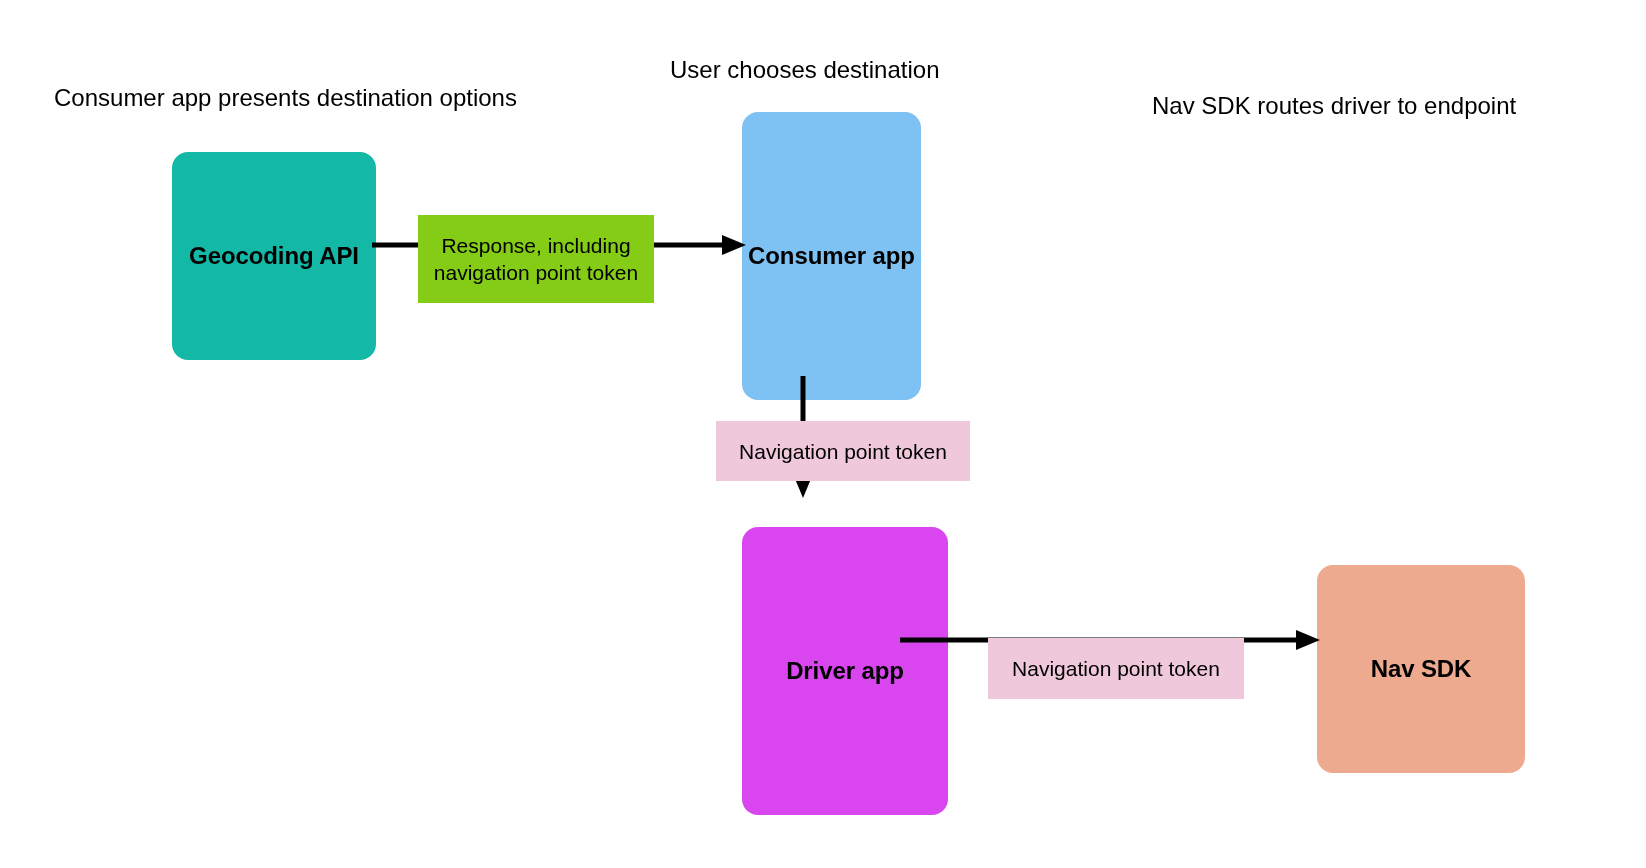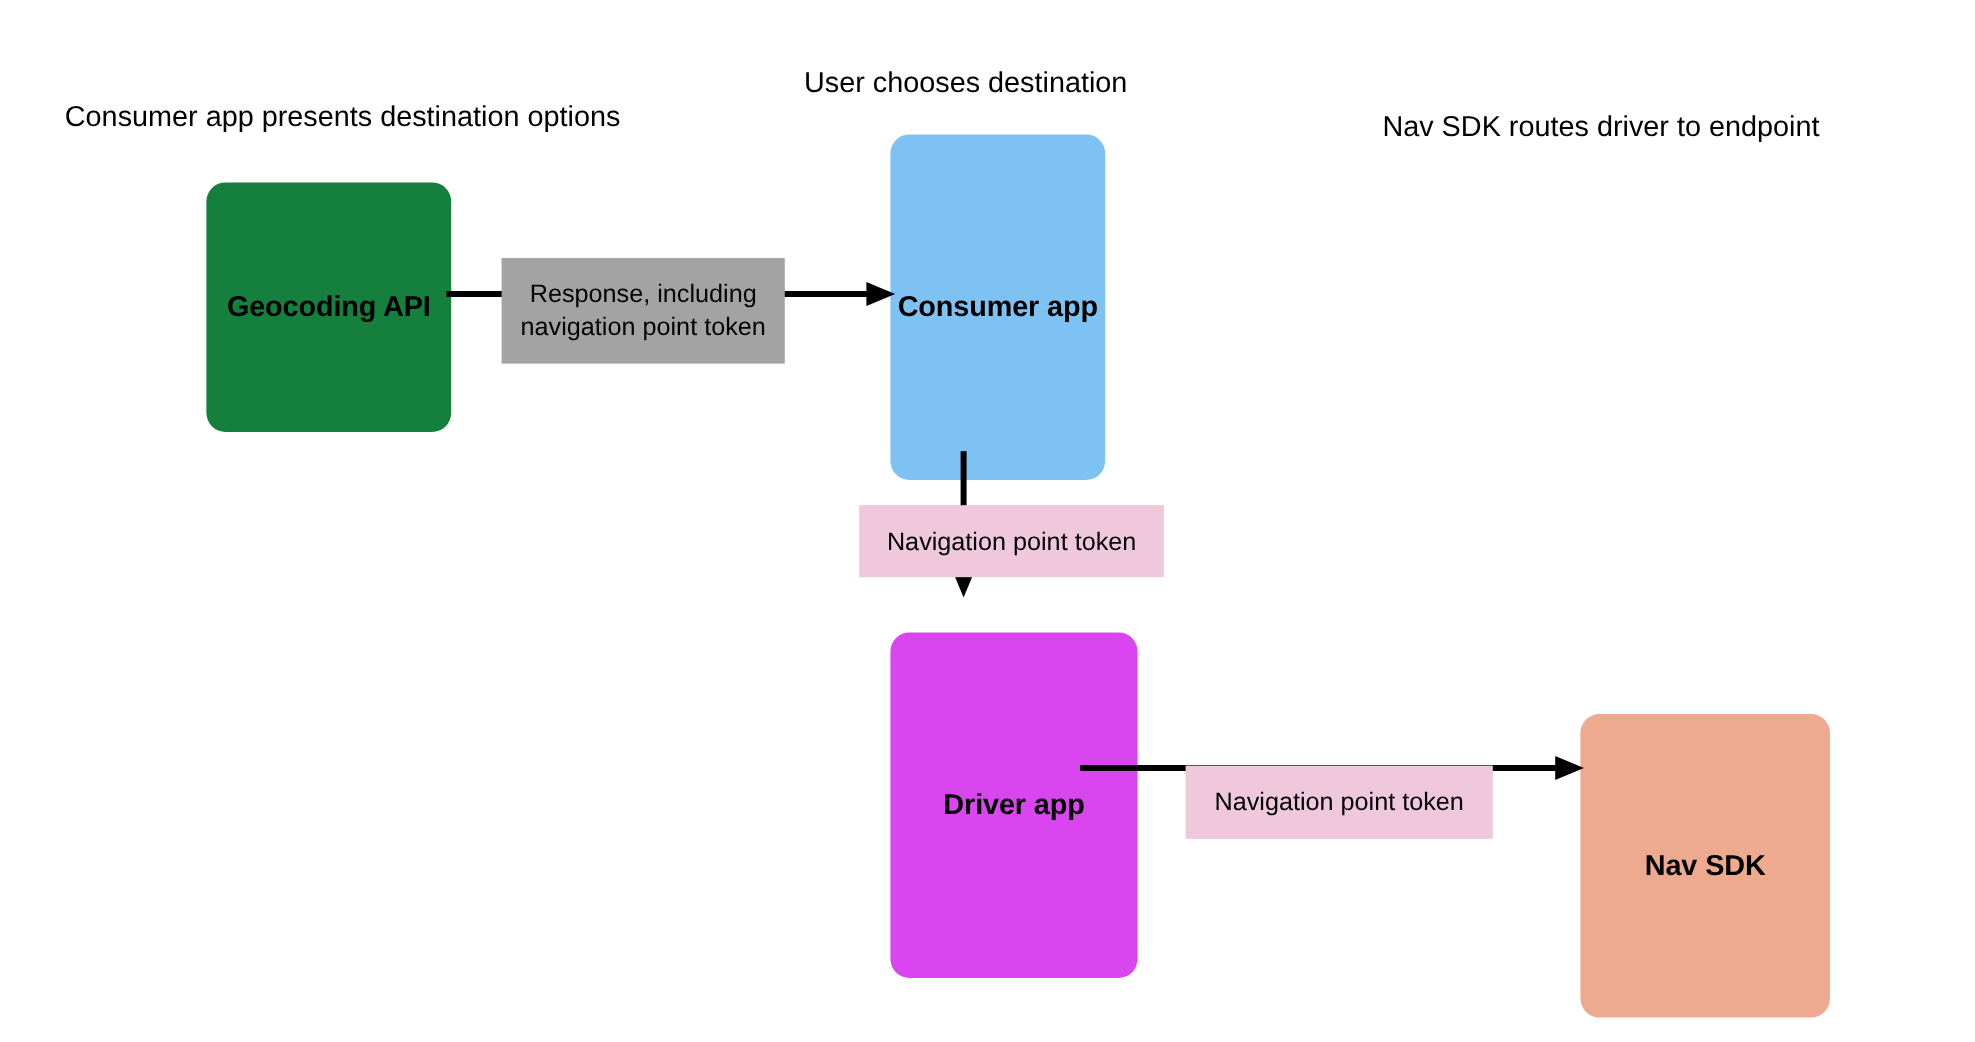--- a/index.html
+++ b/index.html
@@ -90,37 +90,37 @@
     </svg>
   </div>
 
   <div class="edge" style="left:900px; top:627px; width:424px; height:26px;">
     <svg width="424" height="26" viewBox="0 0 424 26">
       <line x1="0" y1="13" x2="398" y2="13" stroke="#000000" stroke-width="5"></line>
       <polygon points="396,3 420,13 396,23" fill="#000000"></polygon>
     </svg>
   </div>
 
-  <div class="node" style="left:172px; top:152px; width:204px; height:208px; background:#15803d;">
+  <div class="node" style="left:172px; top:152px; width:204px; height:208px; background:#14b8a6;">
     <span class="node-label">Geocoding API</span>
   </div>
 
   <div class="node" style="left:742px; top:112px; width:179px; height:288px; background:#7ec2f3;">
     <span class="node-label">Consumer app</span>
   </div>
 
   <div class="node" style="left:742px; top:527px; width:206px; height:288px; background:#d946ef;">
     <span class="node-label">Driver app</span>
   </div>
 
-  <div class="node" style="left:1317px; top:595px; width:208px; height:253px; background:#eeaa8e;">
+  <div class="node" style="left:1317px; top:565px; width:208px; height:208px; background:#eeaa8e;">
     <span class="node-label">Nav SDK</span>
   </div>
 
-  <div class="edge-label" style="left:418px; top:215px; width:236px; height:88px; background:#a3a3a3;">
+  <div class="edge-label" style="left:418px; top:215px; width:236px; height:88px; background:#84cc16;">
     <span class="edge-label-text">Response, including navigation point token</span>
   </div>
 
   <div class="edge-label" style="left:716px; top:421px; width:254px; height:60px; background:#efc8dc;">
     <span class="edge-label-text">Navigation point token</span>
   </div>
 
   <div class="edge-label" style="left:988px; top:638px; width:256px; height:61px; background:#efc8dc;">
     <span class="edge-label-text">Navigation point token</span>
   </div>

